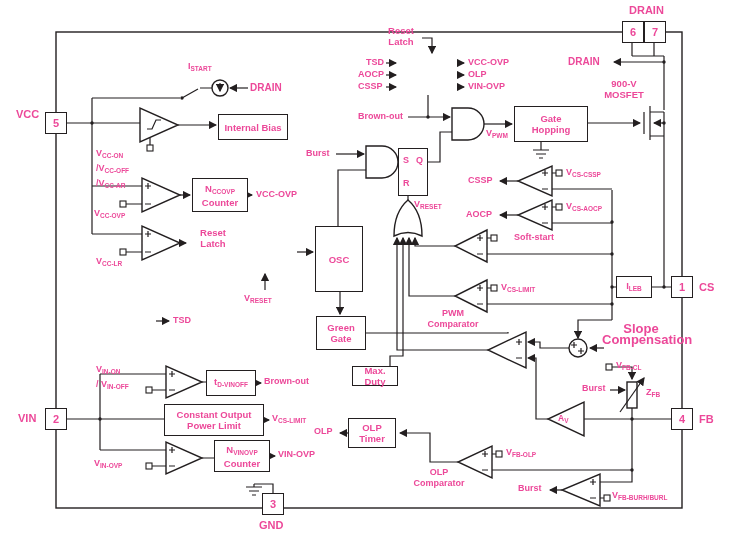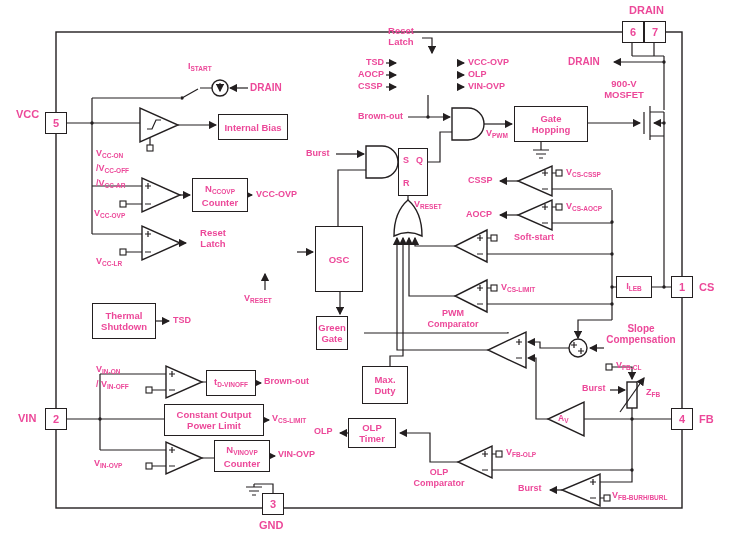--- a/index.html
+++ b/index.html
@@ -180,36 +180,32 @@
 <div class="blk" style="left:192px;top:178px;width:56px;height:34px">
   <div><span>N</span><sub>CCOVP</sub></div>
   <div>Counter</div>
 </div>
 
 <div class="txt" style="left:188px;top:227px;width:50px">
   <div>Reset</div>
   <div>Latch</div>
 </div>
 
-<div class="blk" style="left:92px;top:303px;width:64px;height:36px">
-  <div>Thermal</div>
-  <div>Shutdown</div>
-</div>
 
 
 <div class="blk" style="left:315px;top:226px;width:48px;height:66px">
       <div>OSC</div>
     </div>
 
-<div class="blk" style="left:316px;top:316px;width:32px;height:34px">
+<div class="blk" style="left:316px;top:316px;width:50px;height:34px">
   <div>Green</div>
   <div>Gate</div>
 </div>
 
-<div class="blk" style="left:362px;top:366px;width:46px;height:38px">
+<div class="blk" style="left:352px;top:366px;width:46px;height:20px">
   <div>Max.</div>
   <div>Duty</div>
 </div>
 
 
 <div class="blk" style="left:514px;top:106px;width:74px;height:36px">
   <div>Gate</div>
   <div>Hopping</div>
 </div>
 
@@ -285,21 +281,21 @@
 <div class="lbl" style="left:566px;top:167px"><span>V</span><sub>CS-CSSP</sub></div>
 <div class="lbl" style="left:566px;top:201px"><span>V</span><sub>CS-AOCP</sub></div>
 <div class="lbl" style="left:514px;top:232px">Soft-start</div>
 <div class="lbl" style="left:501px;top:282px"><span>V</span><sub>CS-LIMIT</sub></div>
 
 <div class="txt" style="left:420px;top:308px;width:66px;font-size:9px">
   <div>PWM</div>
   <div>Comparator</div>
 </div>
 
-<div class="txt" style="left:602px;top:323px;width:78px;font-size:10px">
+<div class="txt" style="left:602px;top:323px;width:78px;font-size:13px">
   <div>Slope</div>
   <div>Compensation</div>
 </div>
 
 <div class="lbl" style="left:616px;top:360px"><span>V</span><sub>FB-CL</sub></div>
 <div class="lbl" style="left:646px;top:387px"><span>Z</span><sub>FB</sub></div>
 <div class="lbl" style="left:582px;top:383px">Burst</div>
 <div class="lbl" style="left:558px;top:413px;font-size:8.5px"><span>A</span><sub>V</sub></div>
 
 <div class="lbl" style="left:96px;top:363px;line-height:12px">

